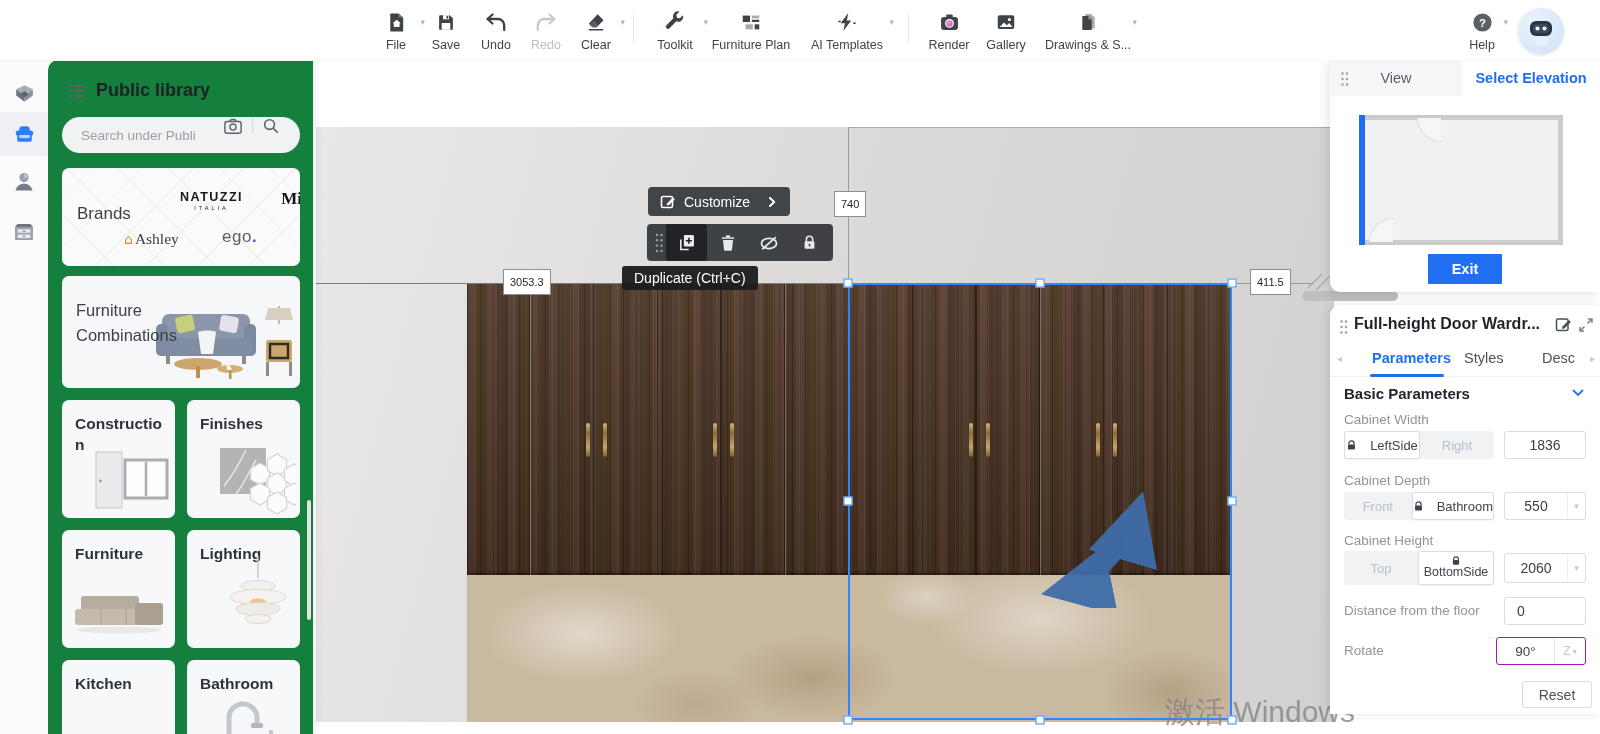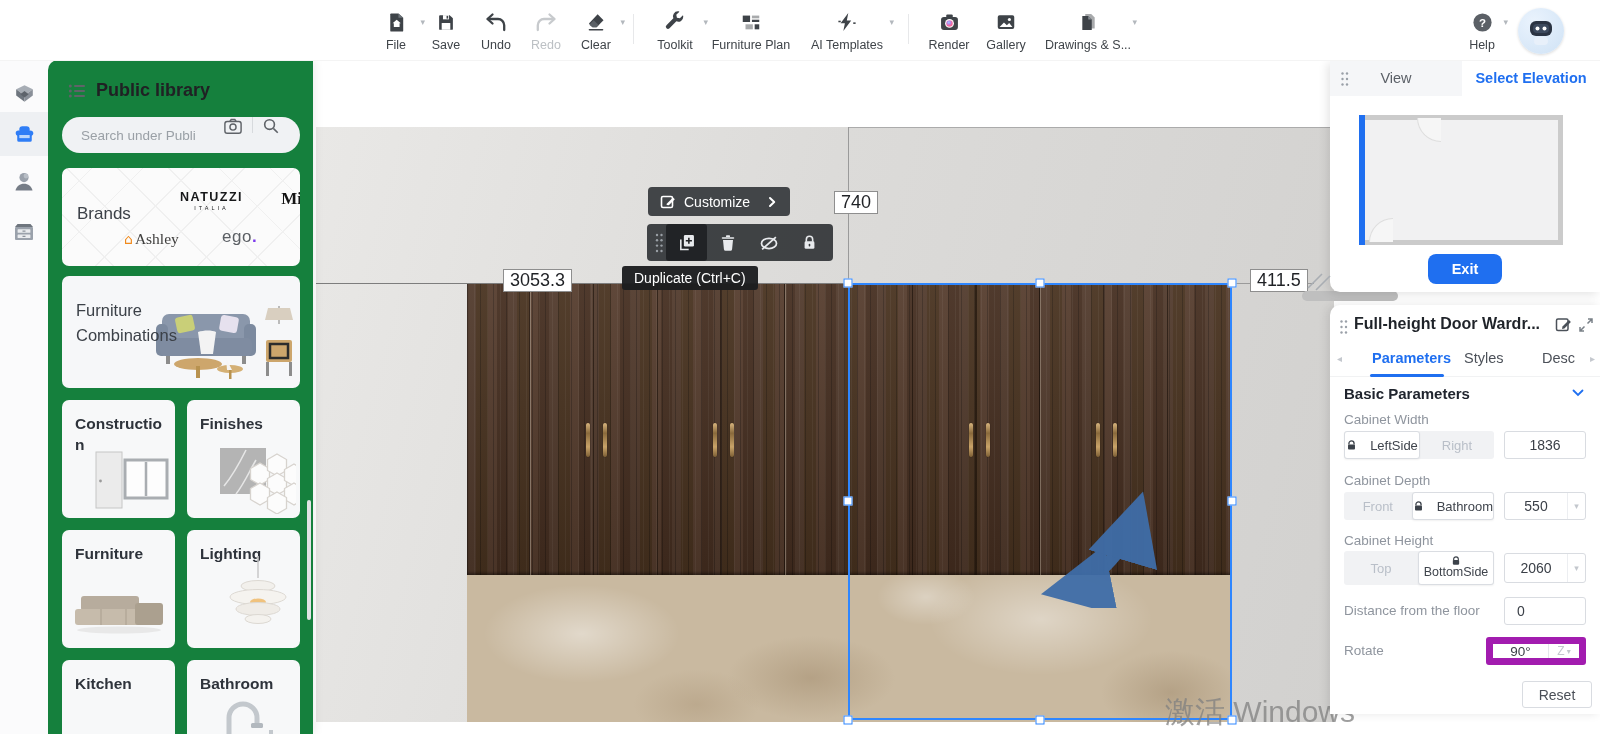--- a/index.html
+++ b/index.html
@@ -74,21 +74,21 @@
   .floor{position:absolute;left:154px;top:515px;width:765px;height:147px;background-color:#c9b9a0;
      background-image:
        radial-gradient(140px 70px at 15% 40%,rgba(255,255,255,.45),transparent 70%),
        radial-gradient(120px 60px at 45% 70%,rgba(164,142,112,.55),transparent 70%),
        radial-gradient(160px 80px at 75% 30%,rgba(255,255,255,.4),transparent 70%),
        radial-gradient(100px 60px at 92% 80%,rgba(160,138,108,.5),transparent 70%),
        radial-gradient(90px 50px at 30% 88%,rgba(172,150,120,.45),transparent 70%),
        radial-gradient(70px 40px at 60% 15%,rgba(255,255,255,.35),transparent 70%);}
   .dim-h{position:absolute;height:1px;background:#7d7d7d}
   .dim-v{position:absolute;width:1px;background:#9a9a9a}
-  .dim-lbl{position:absolute;background:#fff;border:1px solid #8e8e8e;color:#1f2125;font-size:18px;padding:0 6px;white-space:nowrap;z-index:4}
+  .dim-lbl{position:absolute;background:#fff;border:1px solid #8e8e8e;color:#1f2125;font-size:11px;padding:6px 6px;white-space:nowrap;z-index:4}
   .sel{position:absolute;left:535px;top:223px;width:384px;height:437px;border:2px solid #2e86ff;box-sizing:border-box;z-index:5}
   .hnd{position:absolute;width:9px;height:9px;background:#fff;border:1.5px solid #2e86ff;box-sizing:border-box;transform:translate(-50%,-50%);z-index:6}
   .cust{position:absolute;left:335px;top:127px;width:142px;height:29px;background:rgba(54,57,60,.93);border-radius:4px;
         display:flex;align-items:center;gap:8px;padding:0 12px;box-sizing:border-box;color:#fff;font-size:14px;z-index:7;cursor:pointer}
   .abar{position:absolute;left:334px;top:164px;width:186px;height:37px;background:rgba(54,57,60,.95);border-radius:4px;
         display:flex;align-items:center;z-index:7}
   .ab-btn{width:41px;height:37px;display:flex;align-items:center;justify-content:center;cursor:pointer}
   .ab-btn.active{background:#212326;border-radius:3px}
   .tip{position:absolute;left:309px;top:206px;background:rgba(28,29,31,.96);color:#fff;font-size:14px;padding:4px 12px;border-radius:3px;z-index:8;white-space:nowrap}
   .watermark{position:absolute;left:852px;top:632px;font-size:30px;color:rgba(128,128,128,.75);z-index:6;white-space:nowrap}
@@ -101,21 +101,21 @@
                font-size:14.5px;color:#5a5f66;cursor:pointer}
   .vp-tab-sel{position:absolute;left:132px;top:0;width:138px;height:36px;background:#fff;display:flex;align-items:center;justify-content:center;
               font-size:14.5px;font-weight:bold;color:#1f6ff0;cursor:pointer}
   .vp-dots{position:absolute;left:10px;top:11px}
   .plan{position:absolute;left:35px;top:55px;width:198px;height:130px;box-sizing:border-box;border:5px solid #cbcbcb;border-left:none;background:#f1f1f2}
   .plan-blue{position:absolute;left:-6px;top:-5px;width:6px;height:130px;background:#1f6ff0}
   .plan-lbl{position:absolute;inset:0;display:flex;align-items:center;justify-content:center;font-size:15px;color:#8b9097}
   .arc{position:absolute;width:24px;height:24px;border:1.5px solid #dedede;box-sizing:border-box}
   .arc.a1{left:52px;top:-2px;border-top:none;border-right:none;border-radius:0 0 0 26px;background:#f6f6f6}
   .arc.a2{left:4px;bottom:-2px;border-bottom:none;border-right:none;border-radius:26px 0 0 0;background:#f6f6f6}
-  .exit{position:absolute;left:98px;top:194px;width:74px;height:30px;background:#1f6ff0;border-radius:8px;border:none;
+  .exit{position:absolute;left:98px;top:194px;width:74px;height:30px;background:#1f6ff0;border-radius:1px;border:none;
         color:#fff;font-weight:bold;font-size:14.5px;display:flex;align-items:center;justify-content:center;cursor:pointer;font-family:inherit}
   .resize-glyph{position:absolute;left:1304px;top:270px;z-index:11}
   .scroll-pill{position:absolute;left:1302px;top:291px;width:96px;height:10px;background:#bfbfbf;border-radius:5px;z-index:9}
 
   
   .ppanel{position:absolute;left:1330px;top:305px;width:270px;height:409px;background:#fff;z-index:10;
           box-shadow:-3px 0 10px rgba(0,0,0,.10);border-radius:10px 0 0 0}
   .pp-title-row{position:absolute;left:0;top:9px;width:270px;height:26px}
   .pp-dots{position:absolute;left:9px;top:5px}
   .pp-title{position:absolute;left:24px;top:1px;width:200px;font-size:16px;font-weight:bold;color:#1f2329;white-space:nowrap;overflow:hidden}
@@ -132,21 +132,21 @@
   .frow{position:absolute;left:14px;right:14px;height:28px}
   .seg{position:absolute;left:0;top:0;width:150px;height:100%;background:#f1f2f4;border-radius:3px;display:flex;box-sizing:border-box}
   .seg-opt{flex:1;display:flex;align-items:center;justify-content:center;gap:13px;font-size:13px;color:#b9bfc8;cursor:pointer;border-radius:3px}
   .seg-opt.on{background:#fff;border:1px solid #dadde2;color:#3f444c;box-shadow:0 1px 2px rgba(0,0,0,.06)}
   .seg-opt.col{flex-direction:column;gap:0;line-height:1.05;font-size:12.5px}
   .pinput{position:absolute;right:0;top:0;width:82px;height:100%;border:1px solid #d9dce1;border-radius:3px;box-sizing:border-box;
           font-size:14px;color:#3a3f47;text-align:center;outline:none;font-family:inherit;background:#fff}
   .pselect{position:absolute;right:0;top:0;width:82px;height:100%;border:1px solid #d9dce1;border-radius:3px;box-sizing:border-box;display:flex;background:#fff}
   .pselect input{flex:1;min-width:0;border:none;outline:none;font-size:14px;color:#3a3f47;text-align:center;font-family:inherit;background:transparent}
   .sel-caret{width:17px;display:flex;align-items:center;justify-content:center;color:#c3c7cd;font-size:9px;border-left:1px solid #eceef1;cursor:pointer}
-  .rot-group{position:absolute;right:0;top:0;width:100px;height:100%;border:7px solid #a21caf;border-radius:3px;box-sizing:border-box;display:flex;background:#fff}
+  .rot-group{position:absolute;right:0;top:0;width:90px;height:100%;border:1px solid #a21caf;border-radius:3px;box-sizing:border-box;display:flex;background:#fff}
   .rot-val{flex:1;display:flex;align-items:center;justify-content:center;font-size:13.5px;color:#3a3f47;border-right:1px solid #e4e7ea}
   .rot-axis{width:30px;display:flex;align-items:center;justify-content:center;gap:2px;color:#c3c7cd;font-size:12px;cursor:pointer}
   .reset{position:absolute;right:8px;top:376px;width:70px;height:27px;border:1px solid #d9dce1;border-radius:3px;background:#fff;
          font-size:14px;color:#4a4f57;display:flex;align-items:center;justify-content:center;cursor:pointer;font-family:inherit}
 </style>
 </head>
 <body>
 
 <div id="app">
 

